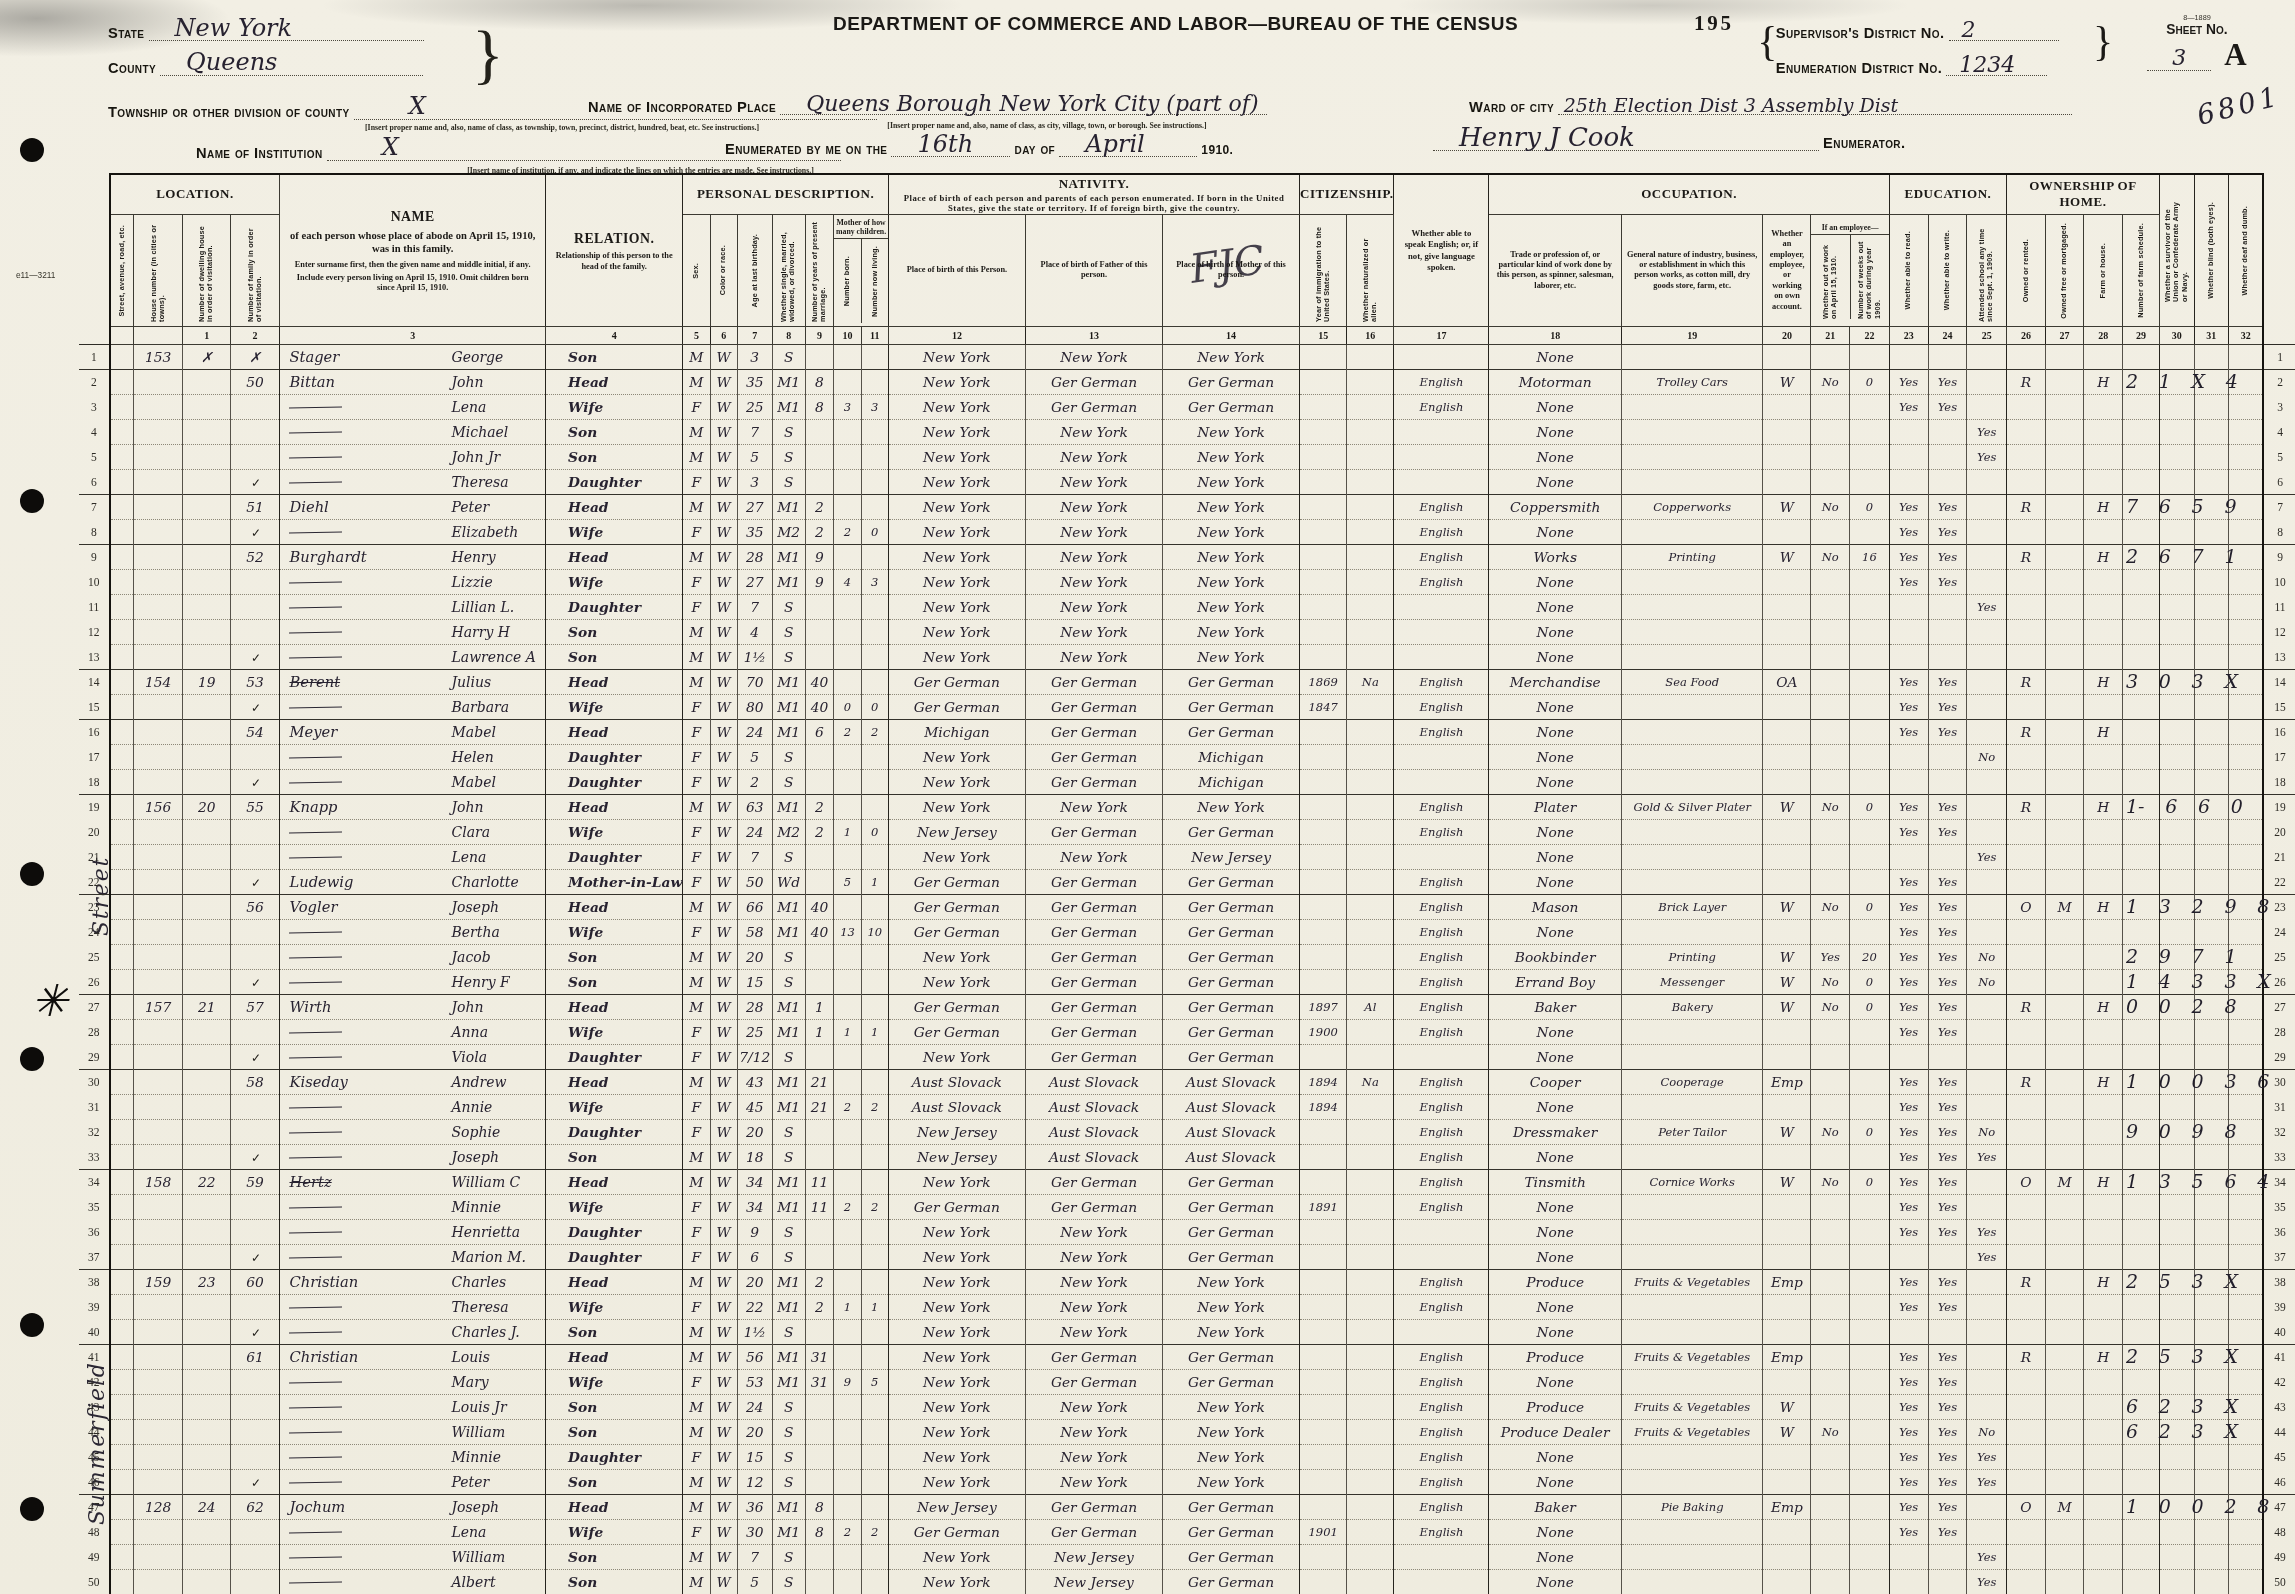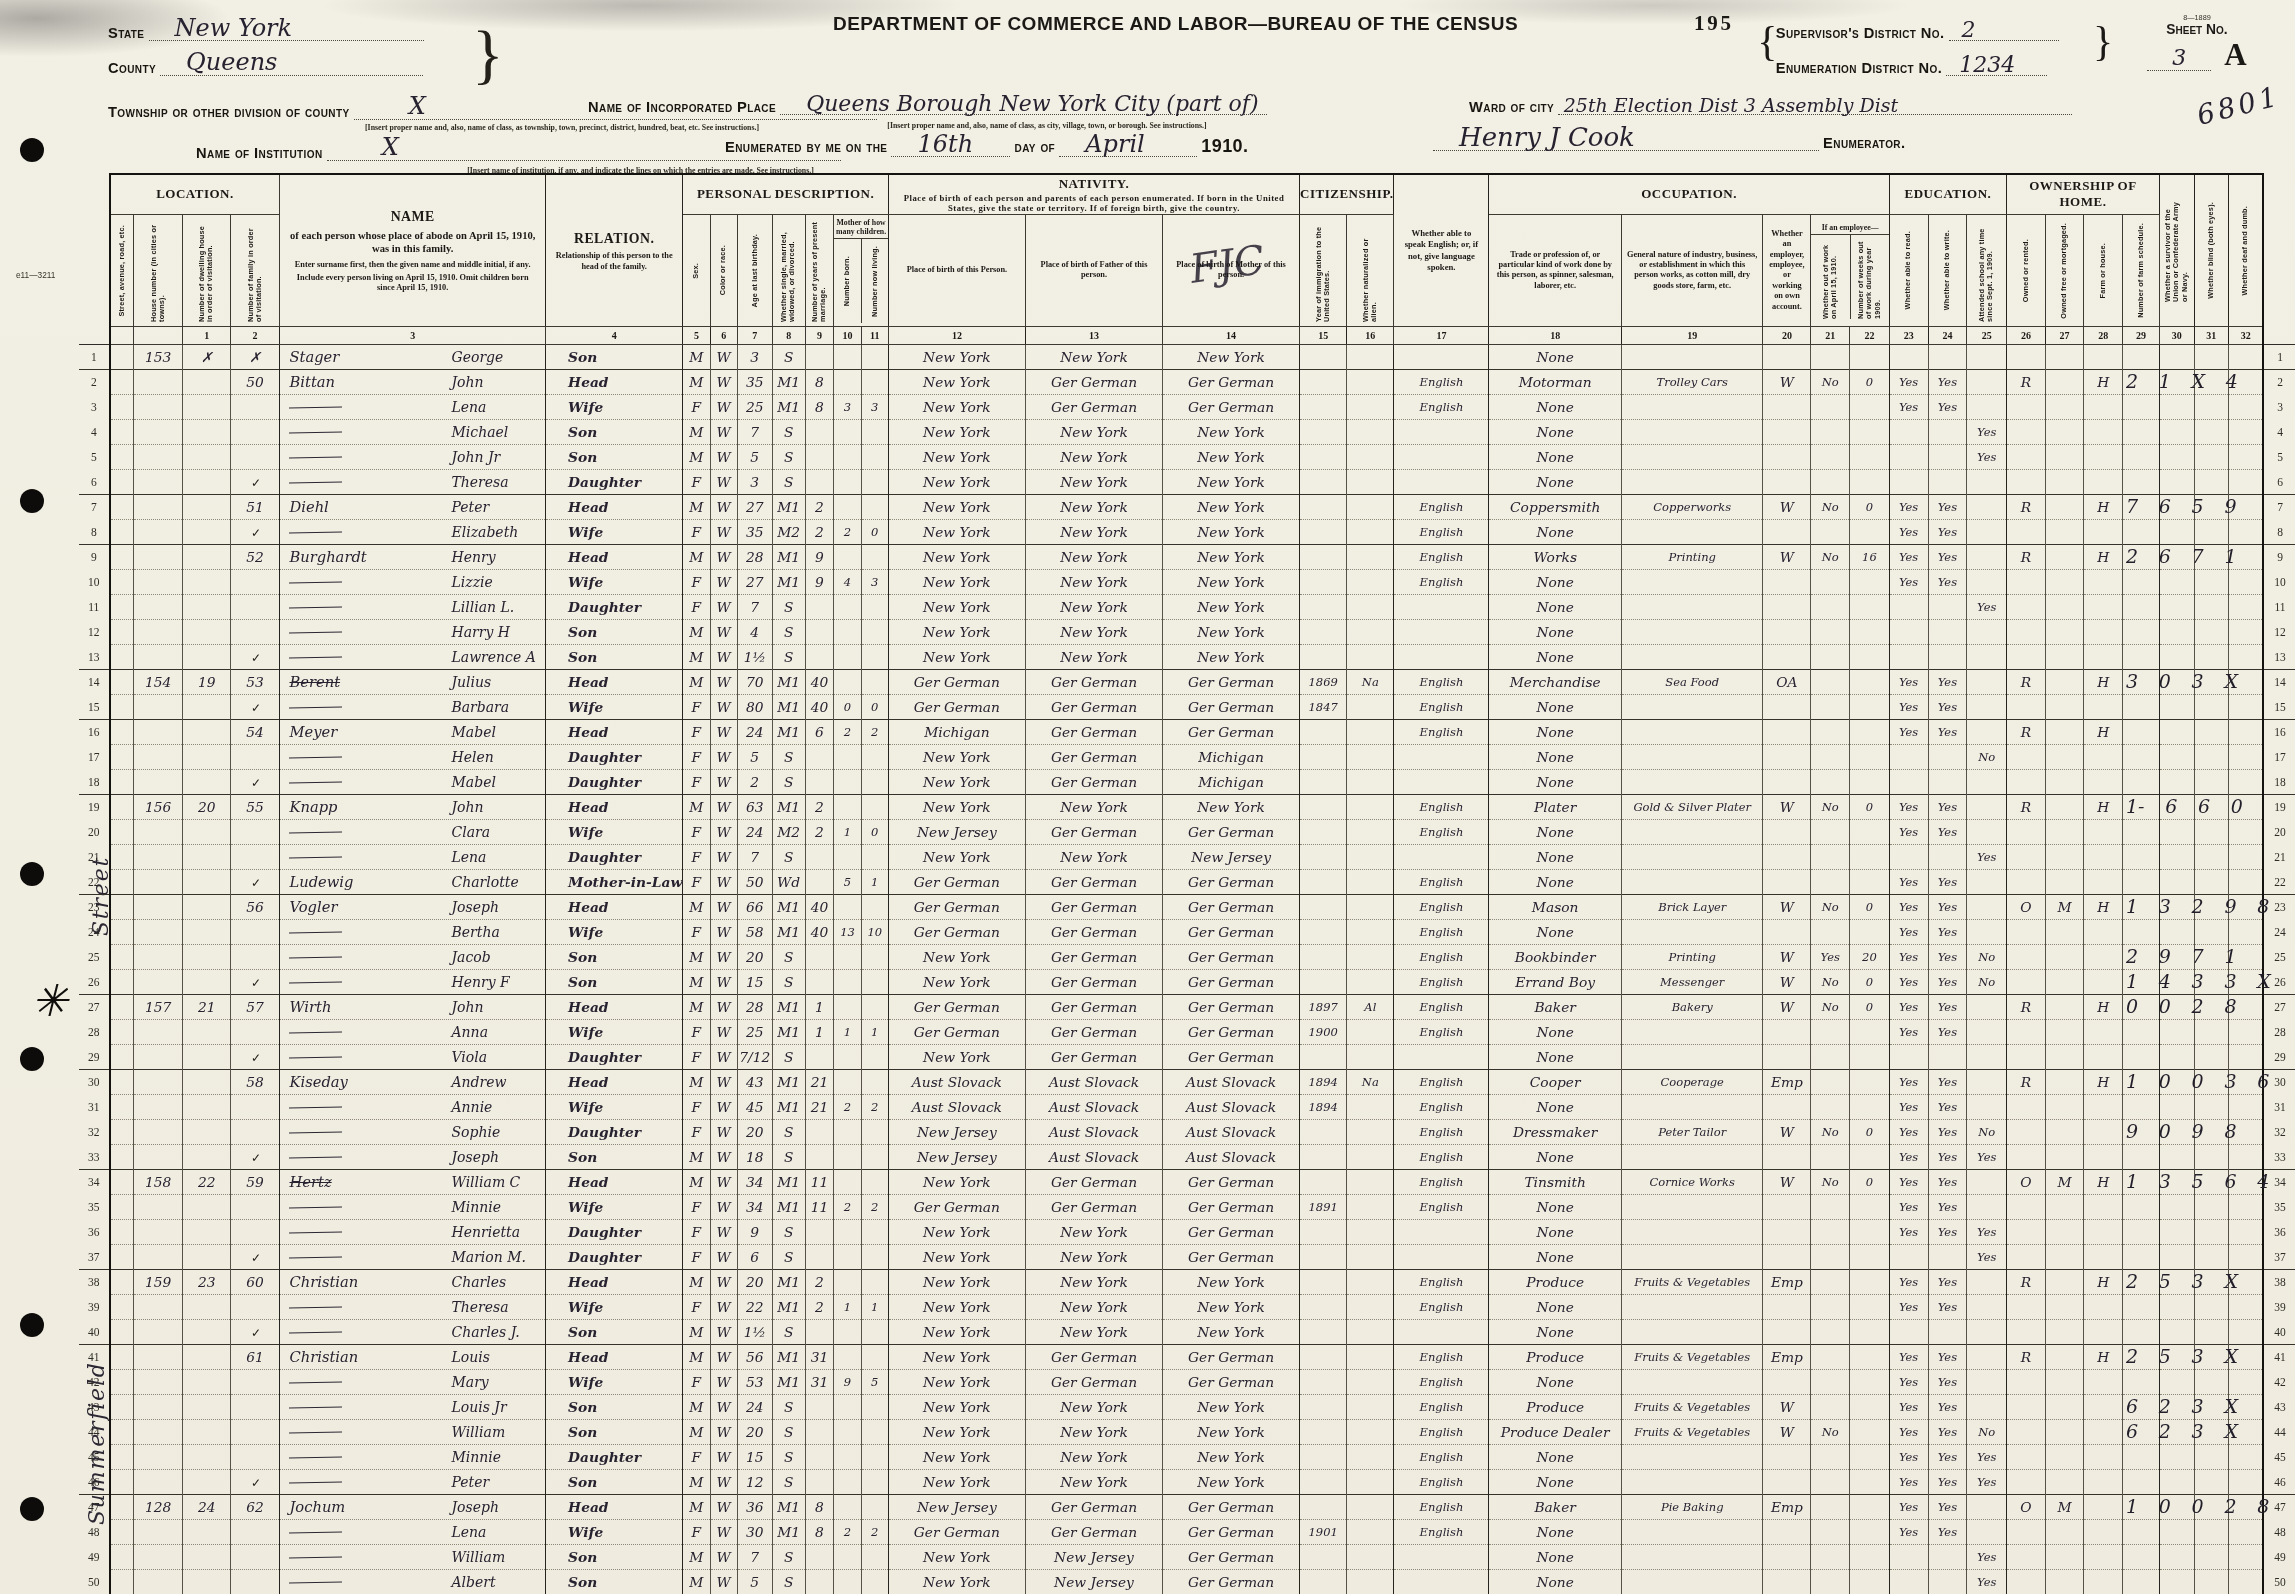--- a/index.html
+++ b/index.html
@@ -141,21 +141,21 @@
     <div class="row-ward">
       <span class="lbl">Ward of city</span>
       <span class="fill" style="width:514px;"><span class="hw hwv" style="left:5.5px;font-size:19px;">25th Election Dist 3 Assembly Dist</span></span>
     </div>
 
     <div class="row-enum">
       <span class="lbl">Enumerated by me on the</span>
       <span class="fill" style="width:119px;"><span class="hw hwv">16th</span></span>
       <span class="lbl">day of</span>
       <span class="fill" style="width:138px;"><span class="hw hwv">April</span></span>
-      <span class="lbl" style="font-size:18px;">1910.</span>
+      <span class="lbl" style="font-size:12px;">1910.</span>
     </div>
     <div class="sig">
       <span class="fill" style="width:386px;"><span class="hw hwv" style="font-size:26px;">Henry J Cook</span></span>
       <span class="lbl">Enumerator.</span>
     </div>
 
     <div class="tf-right">
       <span class="brace2">{</span>
       <div class="sup-line"><span class="lbl">Supervisor's District No.</span>
         <span class="dfill" style="min-width:110px;"><span class="hw hwv">2</span></span></div>

